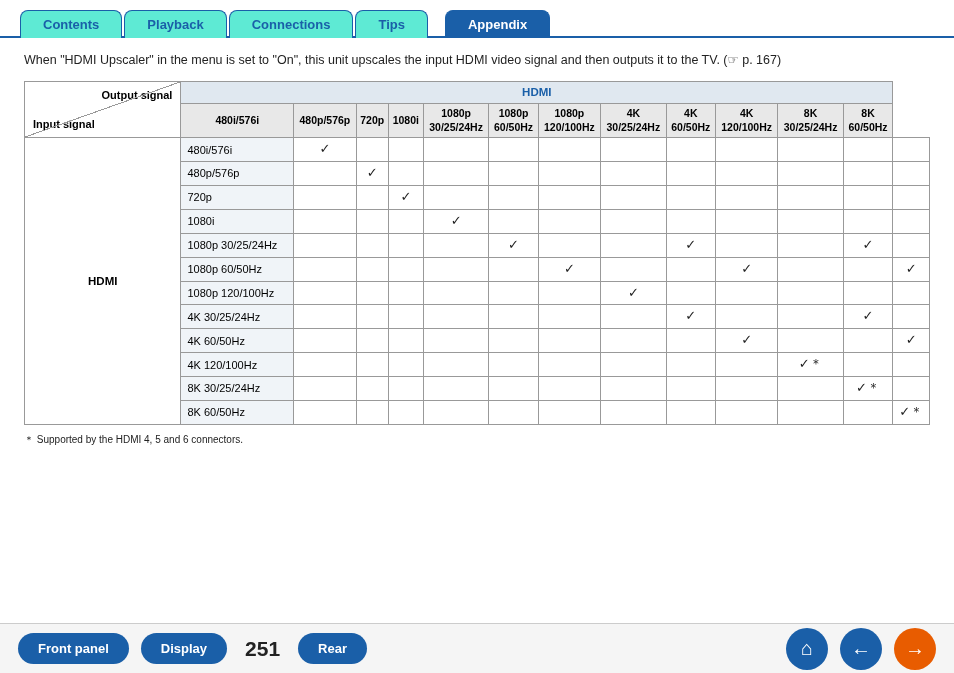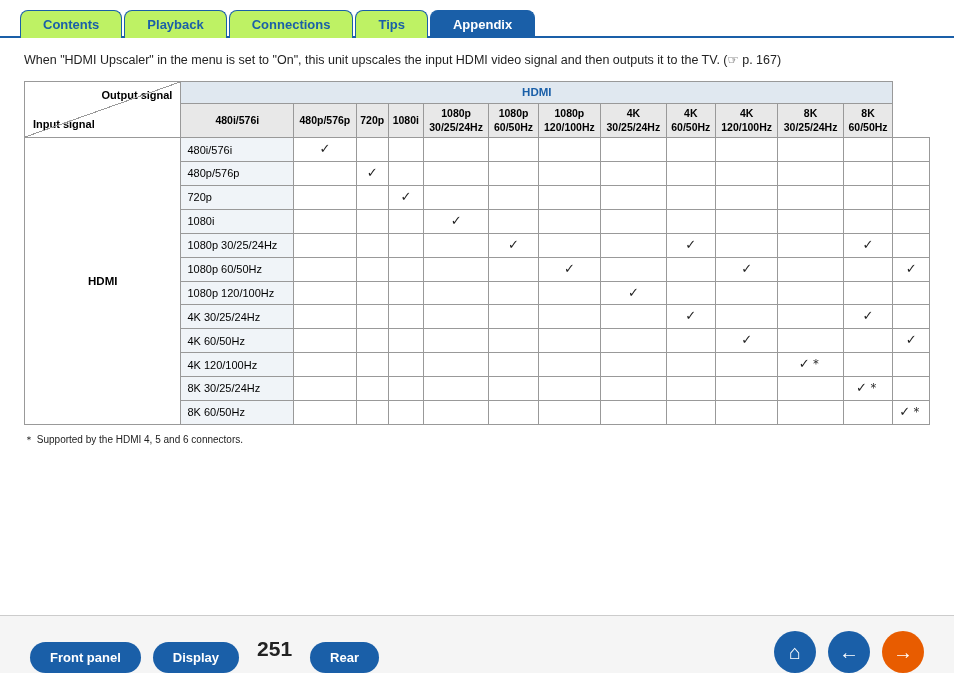--- a/index.html
+++ b/index.html
@@ -23,28 +23,29 @@
     }
     .nav-tab {
       padding: 6px 22px;
       font-size: 13px;
       font-weight: bold;
       cursor: pointer;
       border: 1.5px solid #1a5fa8;
       border-bottom: none;
       border-radius: 8px 8px 0 0;
       margin-right: 2px;
-      background: #bef264;
+      background: #5eead4;
       color: #1a5fa8;
       position: relative;
       bottom: -2px;
     }
     .nav-tab.active {
       background: #1a5fa8;
       color: #fff;
+      margin-left: 15px;
     }
 
     
     .main-content {
       padding: 14px 24px 10px 24px;
     }
 
     .intro-text {
       font-size: 12.5px;
       margin-bottom: 14px;
@@ -121,26 +122,26 @@
       margin-top: 8px;
       color: #222;
     }
 
     
     .bottom-nav {
       position: absolute;
       bottom: 0;
       left: 0;
       right: 0;
-      height: 58px;
+      height: 50px;
       background: #f5f5f5;
       border-top: 1px solid #ccc;
       display: flex;
-      align-items: flex-end;
-      padding: 0 30px;
+      align-items: center;
+      padding: 0 18px;
       gap: 12px;
     }
     .nav-button {
       background: #1a5fa8;
       color: #fff;
       border: none;
       border-radius: 20px;
       padding: 8px 20px;
       font-size: 13px;
       font-weight: bold;

